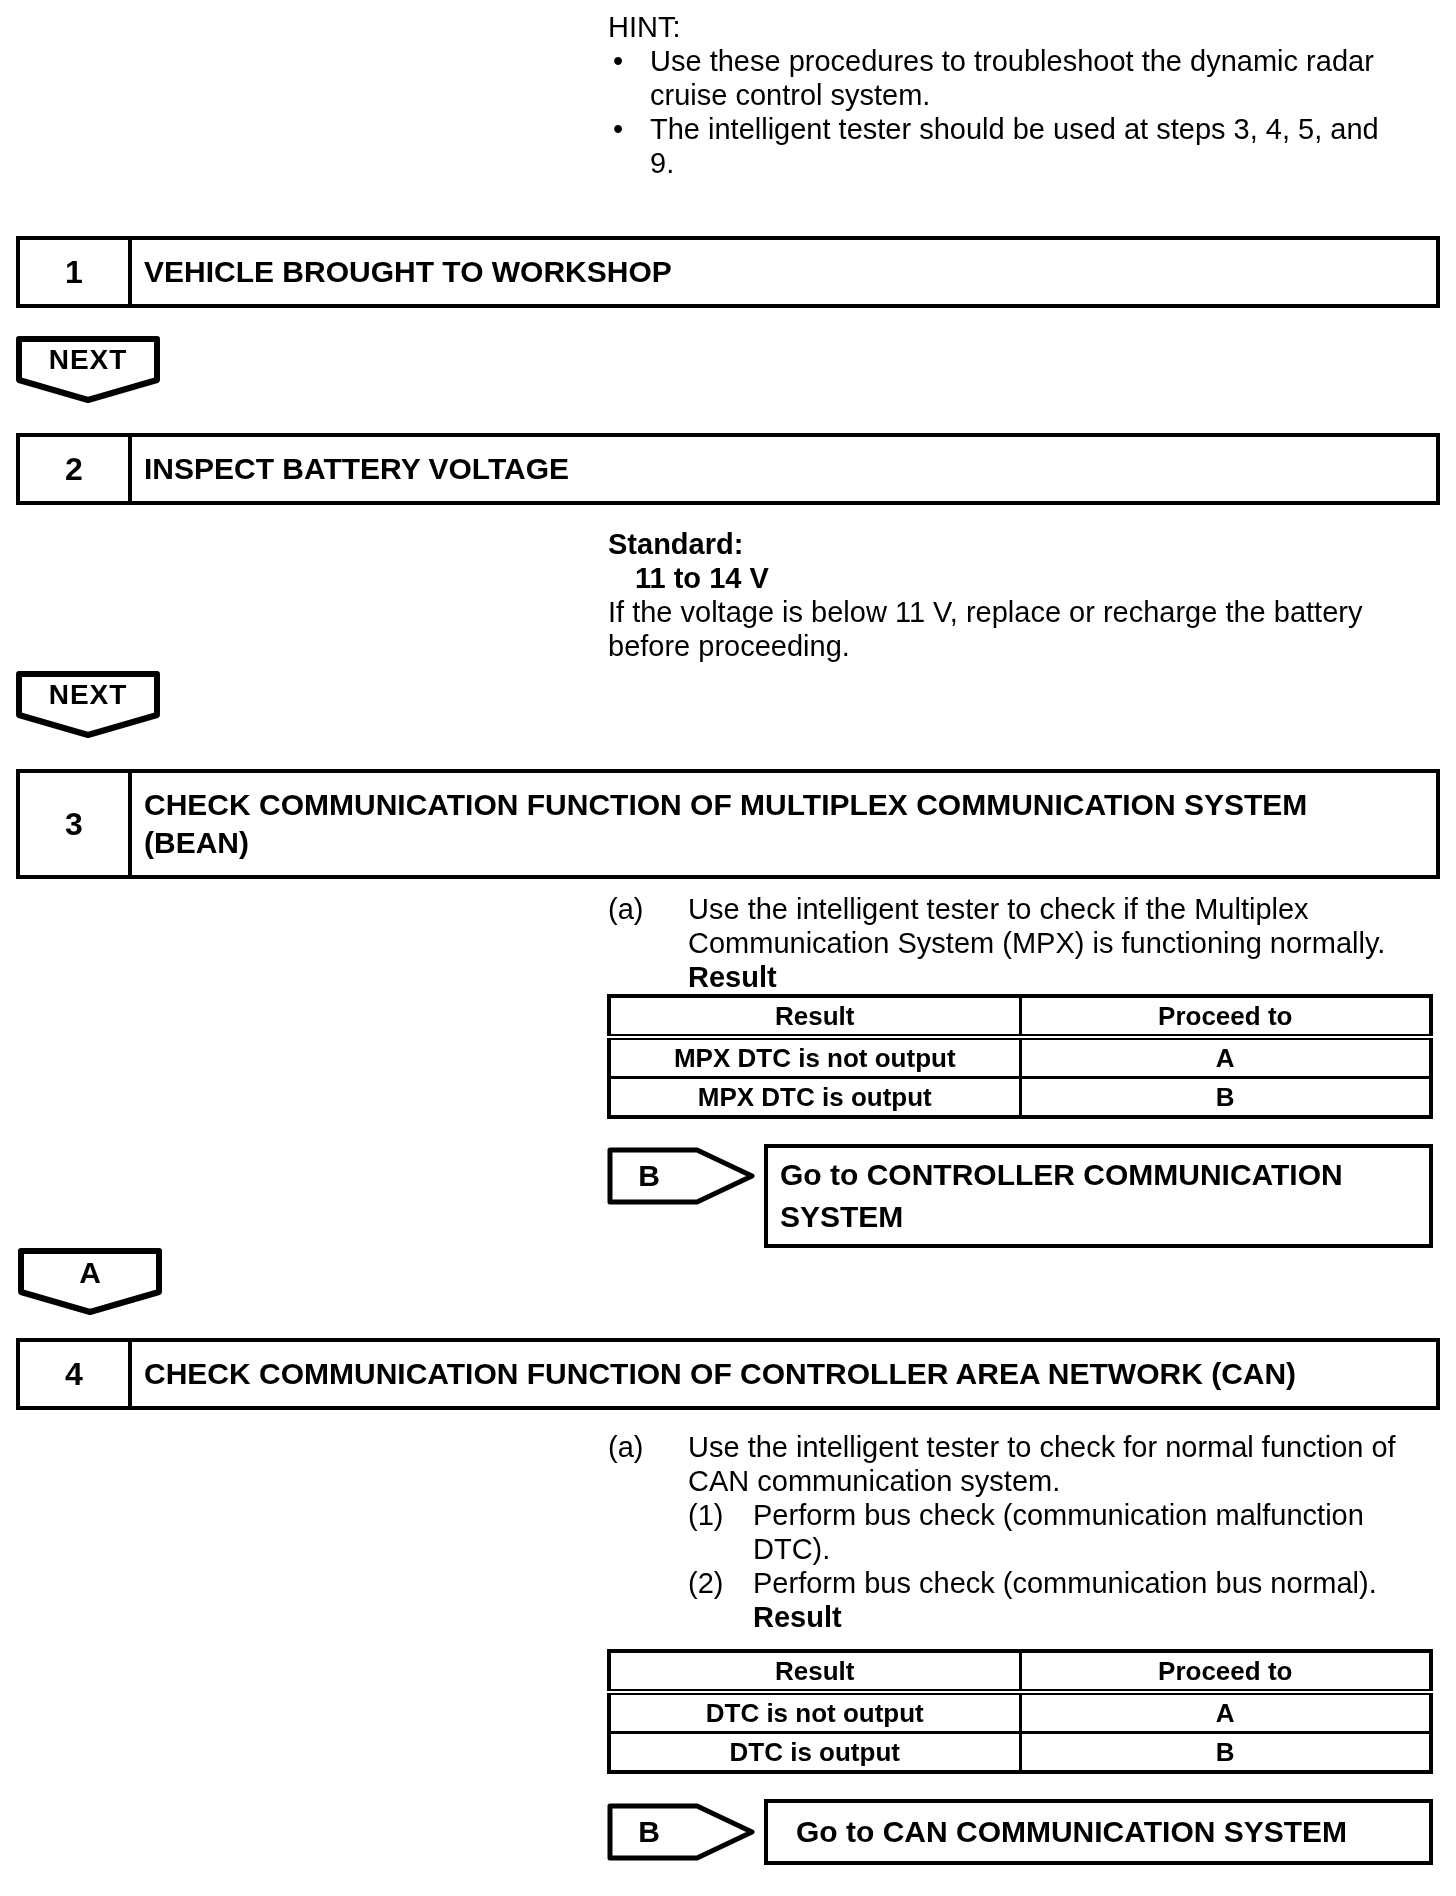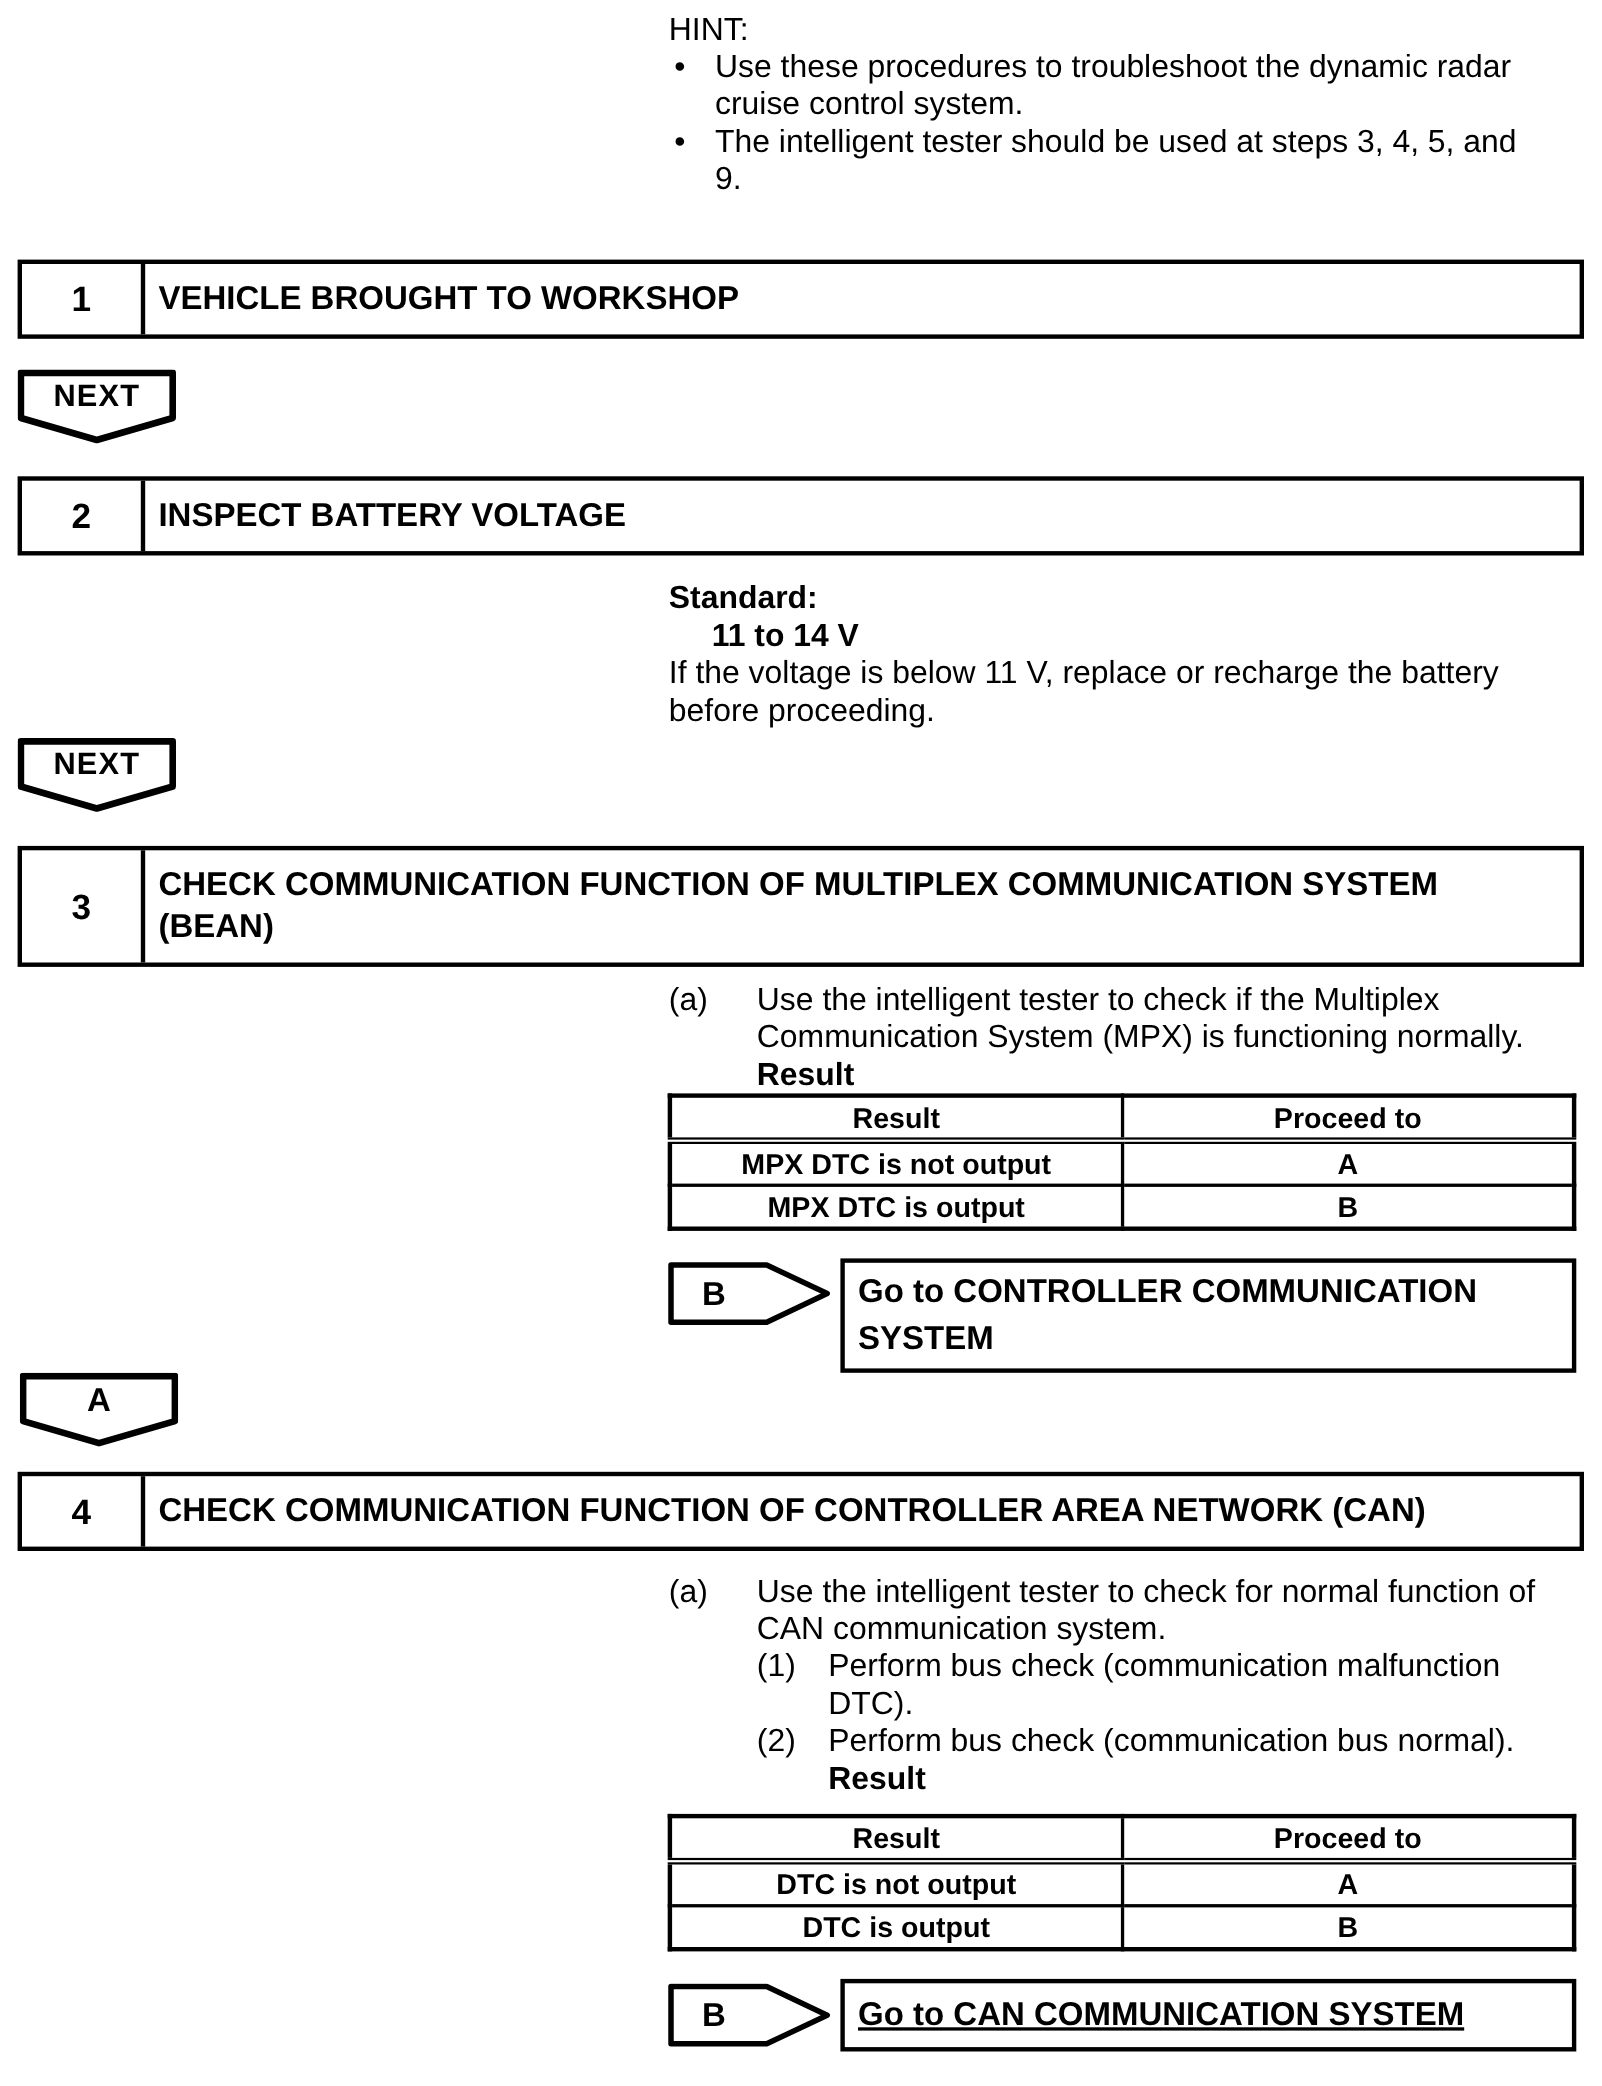--- a/index.html
+++ b/index.html
@@ -42,21 +42,21 @@
 
   
   .connector { margin-left: 16px; display: block; }
   .connector text, .b-pent text {
     font-family: "Liberation Sans", sans-serif; font-weight: bold; fill: #000;
   }
 
   
   .std-block { margin: 22px 0 0 608px; width: 825px; }
   .std-label { font-weight: bold; }
-  .std-value { font-weight: bold; margin-left: 39px; }
+  .std-value { font-weight: bold; margin-left: 27px; }
 
   
   .item-a { display: flex; margin-left: 608px; margin-top: 13px; }
   .item-a.step4 { margin-top: 20px; }
   .item-marker { width: 60px; }
   .item-body { width: 750px; margin-left: 20px; }
   .result-label { font-weight: bold; }
   .sub-item { display: flex; }
   .sub-marker { width: 65px; }
   .sub-body { width: 680px; }
@@ -76,21 +76,21 @@
   
   .b-row { display: flex; margin-left: 607px; }
   .b-row1 { margin-top: 25px; align-items: flex-start; }
   .b-row2 { margin-top: 25px; align-items: center; }
   .b-pent { flex: 0 0 auto; }
   .goto-box {
     border: 4px solid #000; width: 669px; margin-left: 9px;
     font-weight: bold; font-size: 30px; line-height: 42px;
     padding: 6px 34px 6px 12px;
   }
-  .goto-box.single { min-height: 66px; display: flex; align-items: center; padding: 0 12px; text-decoration: underline; }
+  .goto-box.single { min-height: 66px; display: flex; align-items: center; padding: 0 28px; }
   .mt-a-arrow { margin-top: 0px; }
 </style>
 </head>
 <body>
 
 <div class="hint">
   <div>HINT:</div>
   <div class="hint-row">
     <div class="hint-marker">•</div>
     <div class="hint-text">Use these procedures to troubleshoot the dynamic radar cruise control system.</div>

